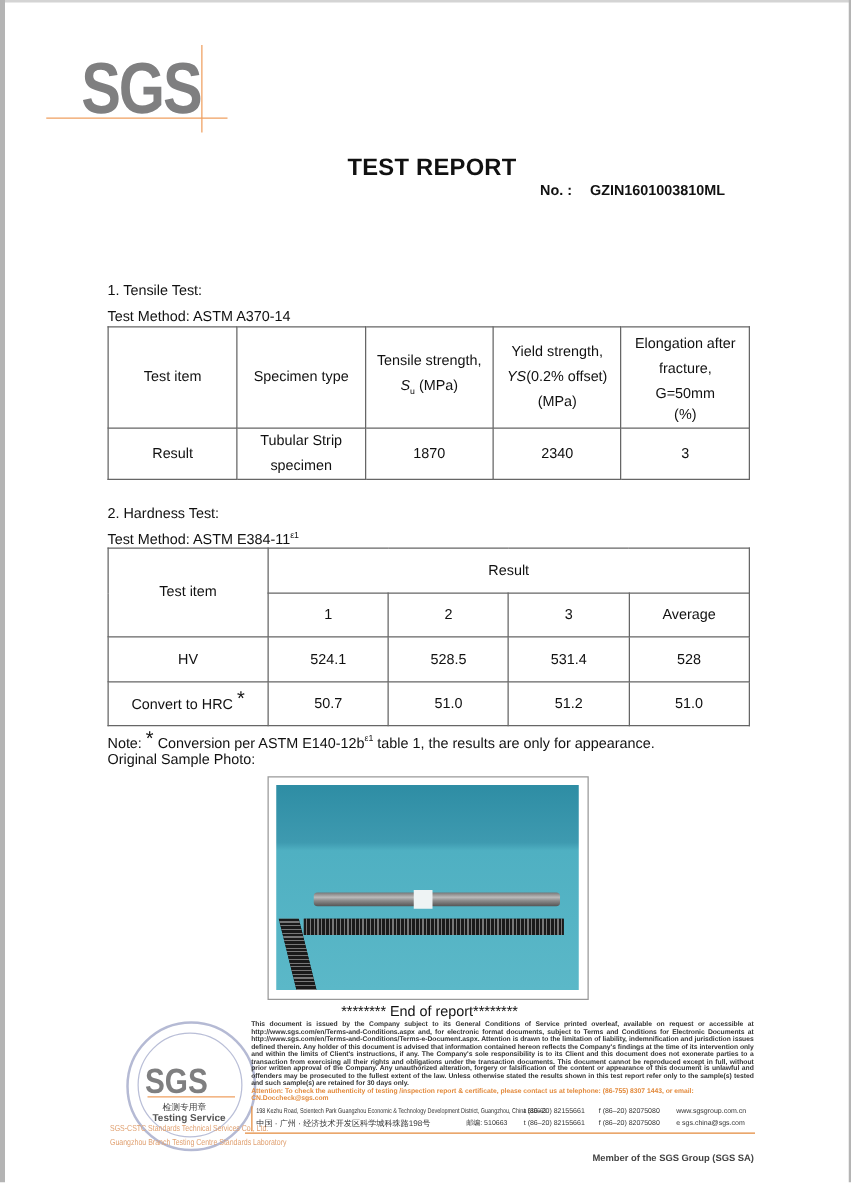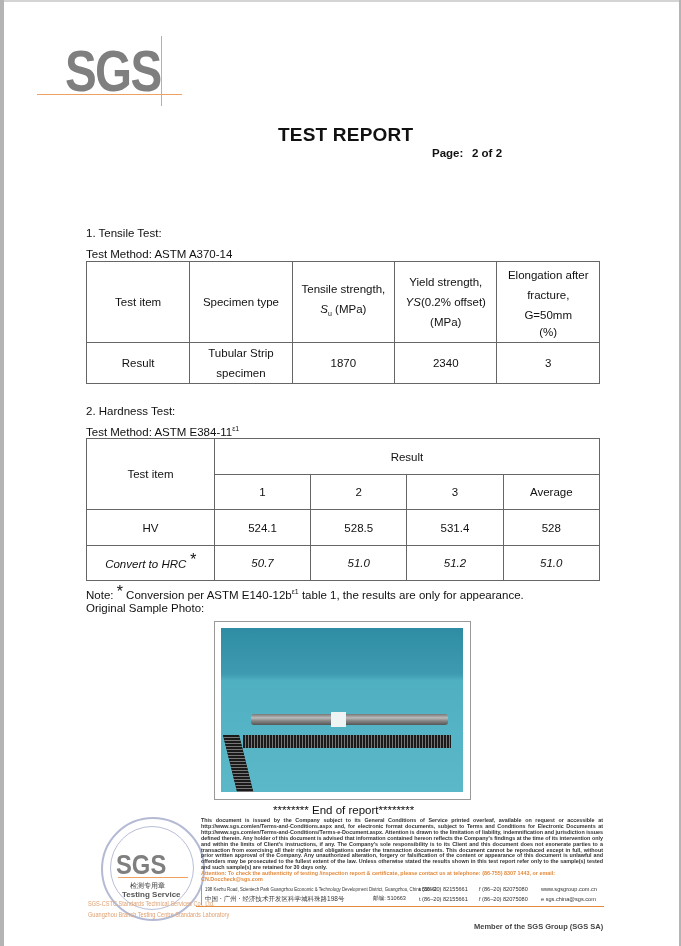--- a/index.html
+++ b/index.html
@@ -73,22 +73,22 @@
 <div class="logo">
   <div class="logo-text">SGS</div>
   <div class="logo-hline"></div>
   <div class="logo-vline"></div>
 </div>
 
 <div class="title">TEST REPORT</div>
 
 <div class="meta">
   <div class="meta-row">
-    <span class="meta-label">Page:</span>
-    <span class="meta-value">2 of  2</span>
+    <span class="meta-label">No.  :</span>
+    <span class="meta-value">GZIN1601003810ML</span>
   </div>
 </div>
 
 <div class="sec-label" style="top:227px;">1. Tensile Test:</div>
 <div class="sec-label" style="top:248px;">Test Method: ASTM A370-14</div>
 
 <table class="t" style="top:261px; width:514px;">
   <tbody>
       <tr style="height:81px;">
     <td style="width:95px;">Test item</td>
@@ -137,21 +137,21 @@
     <td style="width:88px;">3</td>
     <td style="width:88px;">Average</td>
   </tr>
   <tr style="height:36px;">
     <td>HV</td>
     <td>524.1</td>
     <td>528.5</td>
     <td>531.4</td>
     <td>528</td>
   </tr>
-  <tr style="height:35px;font-style:italic;">
+  <tr style="height:35px;">
     <td><span>Convert to HRC</span> <span class="note-star" style="top:-3px;">*</span></td>
     <td>50.7</td>
     <td>51.0</td>
     <td>51.2</td>
     <td>51.0</td>
   </tr>
 </tbody>
   </table>
 
 <div class="sec-label" style="top:585px;">

